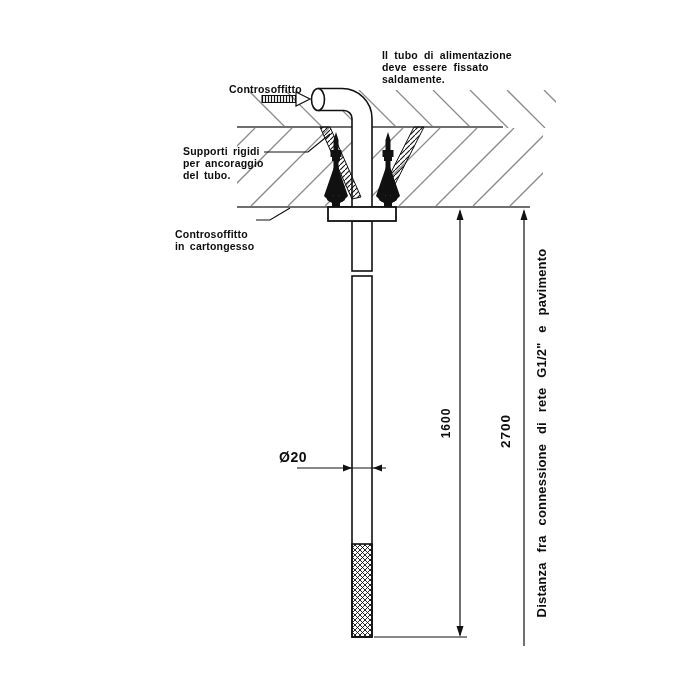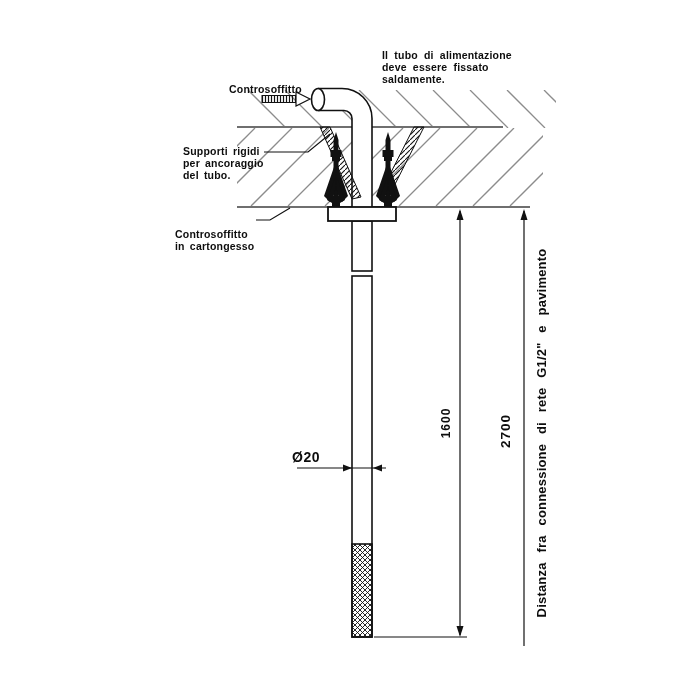--- a/index.html
+++ b/index.html
@@ -148,20 +148,20 @@
 
   <div class="lbl small" style="left:229px;top:83px;">Controsoffitto</div>
 
   <div class="lbl small" style="left:183px;top:145px;">Supporti rigidi
 per ancoraggio
 del tubo.</div>
 
   <div class="lbl small" style="left:175px;top:216px;margin-top:12px;">Controsoffitto
 in cartongesso</div>
 
-  <div class="lbl dia" style="left:292px;top:451px;">Ø20</div>
+  <div class="lbl dia" style="left:279px;top:451px;">Ø20</div>
 
   <div class="rot d1600">1600</div>
 
   <div class="rot d2700">2700</div>
 
   <div class="rot caption">Distanza fra connessione di rete G1/2" e pavimento</div>
 </div>
 
 </body></html>

